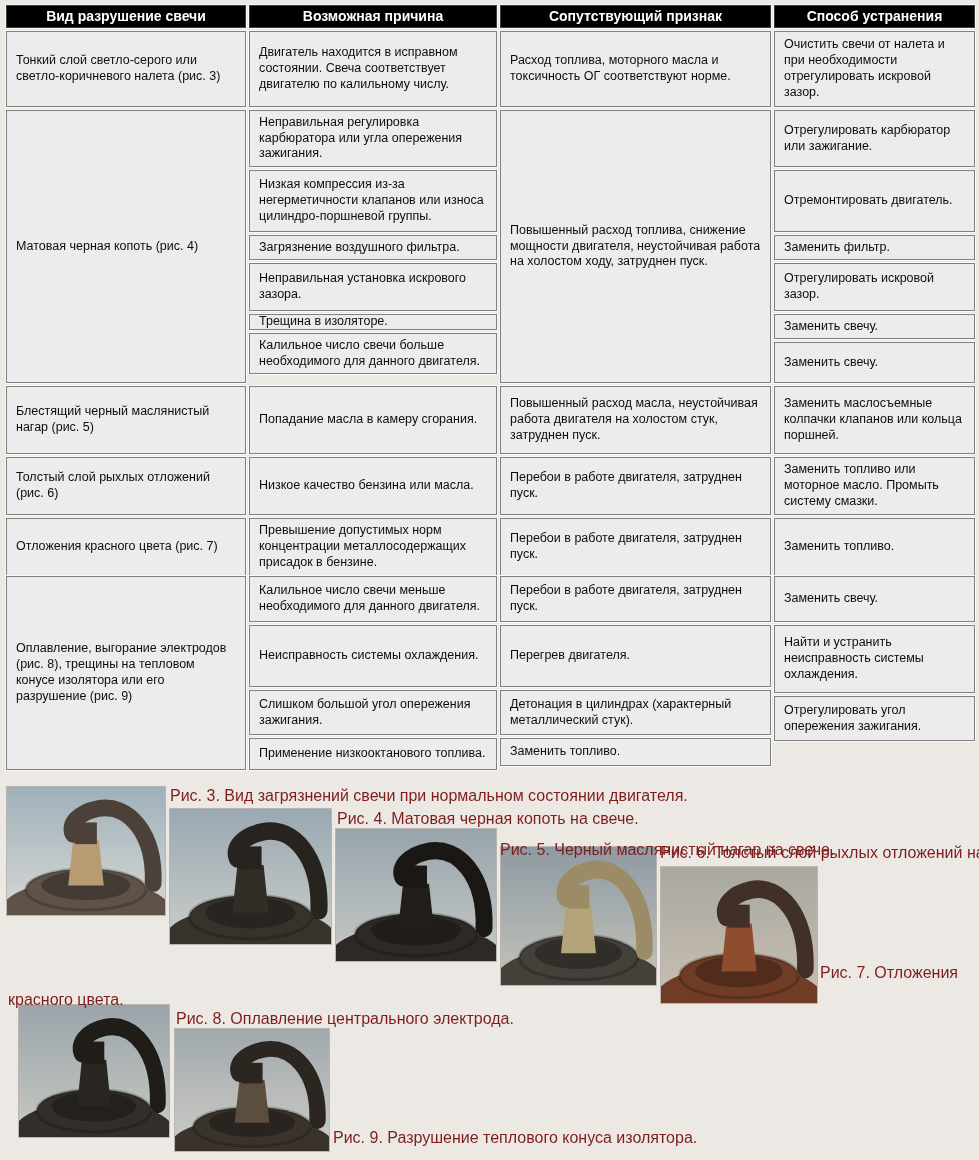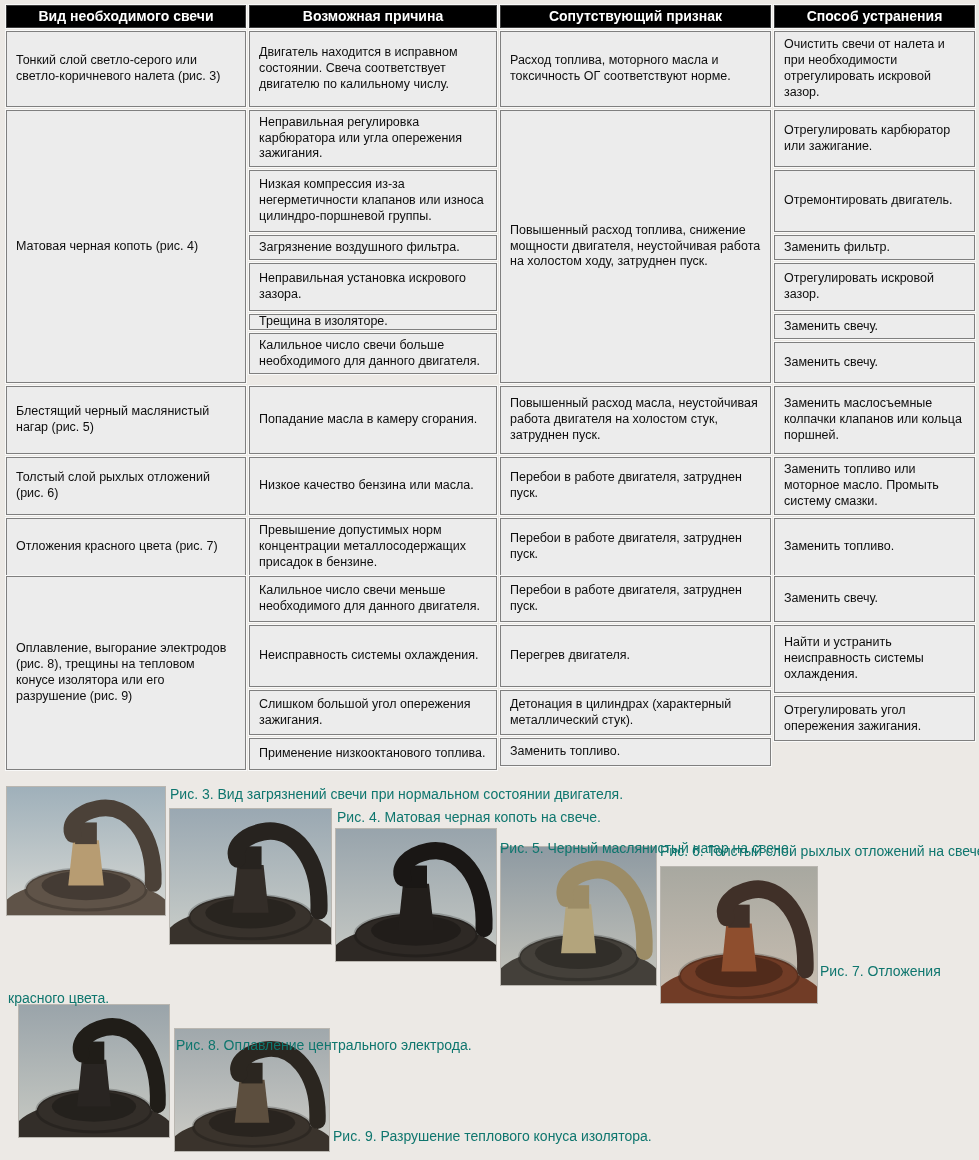--- a/index.html
+++ b/index.html
@@ -34,32 +34,32 @@
   .stack { display:flex; flex-direction:column; row-gap:3px; }
   .stack .cell { flex:0 0 auto; }
   .photo {
     position:absolute; overflow:hidden;
     border:1px solid #b9b6b0;
     box-sizing:border-box;
   }
   .photo svg { display:block; width:100%; height:100%; }
   .cap {
     position:absolute; white-space:nowrap;
-    font-size:14px; color:#0f766e; line-height:1.2;
+    font-size:16px; color:#7f1d1d; line-height:1.2;
   }
 </style>
 </head>
 <body>
 
 <div class="page">
 
   <div class="tbl">
 
     <div class="trow">
-      <div class="cell hcell">Вид необходимого свечи</div>
+      <div class="cell hcell">Вид разрушение свечи</div>
       <div class="cell hcell">Возможная причина</div>
       <div class="cell hcell">Сопутствующий признак</div>
       <div class="cell hcell">Способ устранения</div>
     </div>
 
     <div class="trow" style="height:76px">
       <div class="cell">Тонкий слой светло-серого или светло-коричневого налета (рис. 3)</div>
       <div class="cell">Двигатель находится в исправном состоянии. Свеча соответствует двигателю по калильному числу.</div>
       <div class="cell">Расход топлива, моторного масла и токсичность ОГ соответствуют норме.</div>
       <div class="cell">Очистить свечи от налета и при необходимости отрегулировать искровой зазор.</div>
@@ -249,16 +249,16 @@
         <path d="M148,98 C150,46 122,16 92,22 C72,26 62,38 67,48" fill="none" stroke="#2b2620" stroke-width="17" stroke-linecap="round"></path>
       </svg>
     </div>
 
   <span class="cap" style="left:170px; top:786px">Рис. 3. Вид загрязнений свечи при нормальном состоянии двигателя.</span>
   <span class="cap" style="left:337px; top:809px">Рис. 4. Матовая черная копоть на свече.</span>
   <span class="cap" style="left:500px; top:840px">Рис. 5. Черный маслянистый нагар на свече.</span>
   <span class="cap" style="left:660px; top:843px">Рис. 6. Толстый слой рыхлых отложений на свече.</span>
   <span class="cap" style="left:820px; top:963px">Рис. 7. Отложения</span>
   <span class="cap" style="left:8px;   top:990px">красного цвета.</span>
-  <span class="cap" style="left:176px; top:1037px">Рис. 8. Оплавление центрального электрода.</span>
+  <span class="cap" style="left:176px; top:1009px">Рис. 8. Оплавление центрального электрода.</span>
   <span class="cap" style="left:333px; top:1128px">Рис. 9. Разрушение теплового конуса изолятора.</span>
 
 </div>
 
 </body></html>

